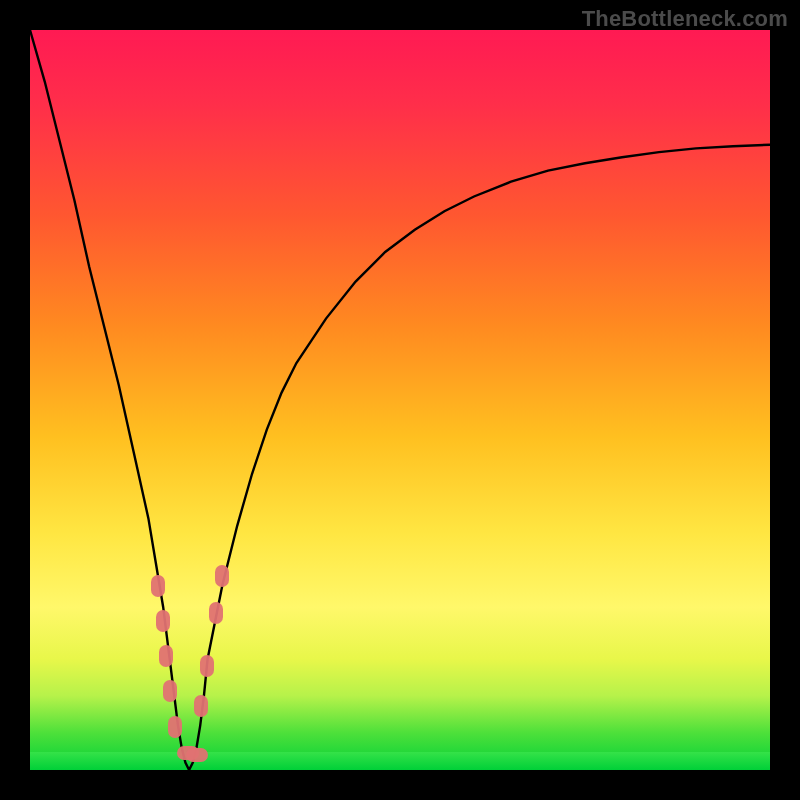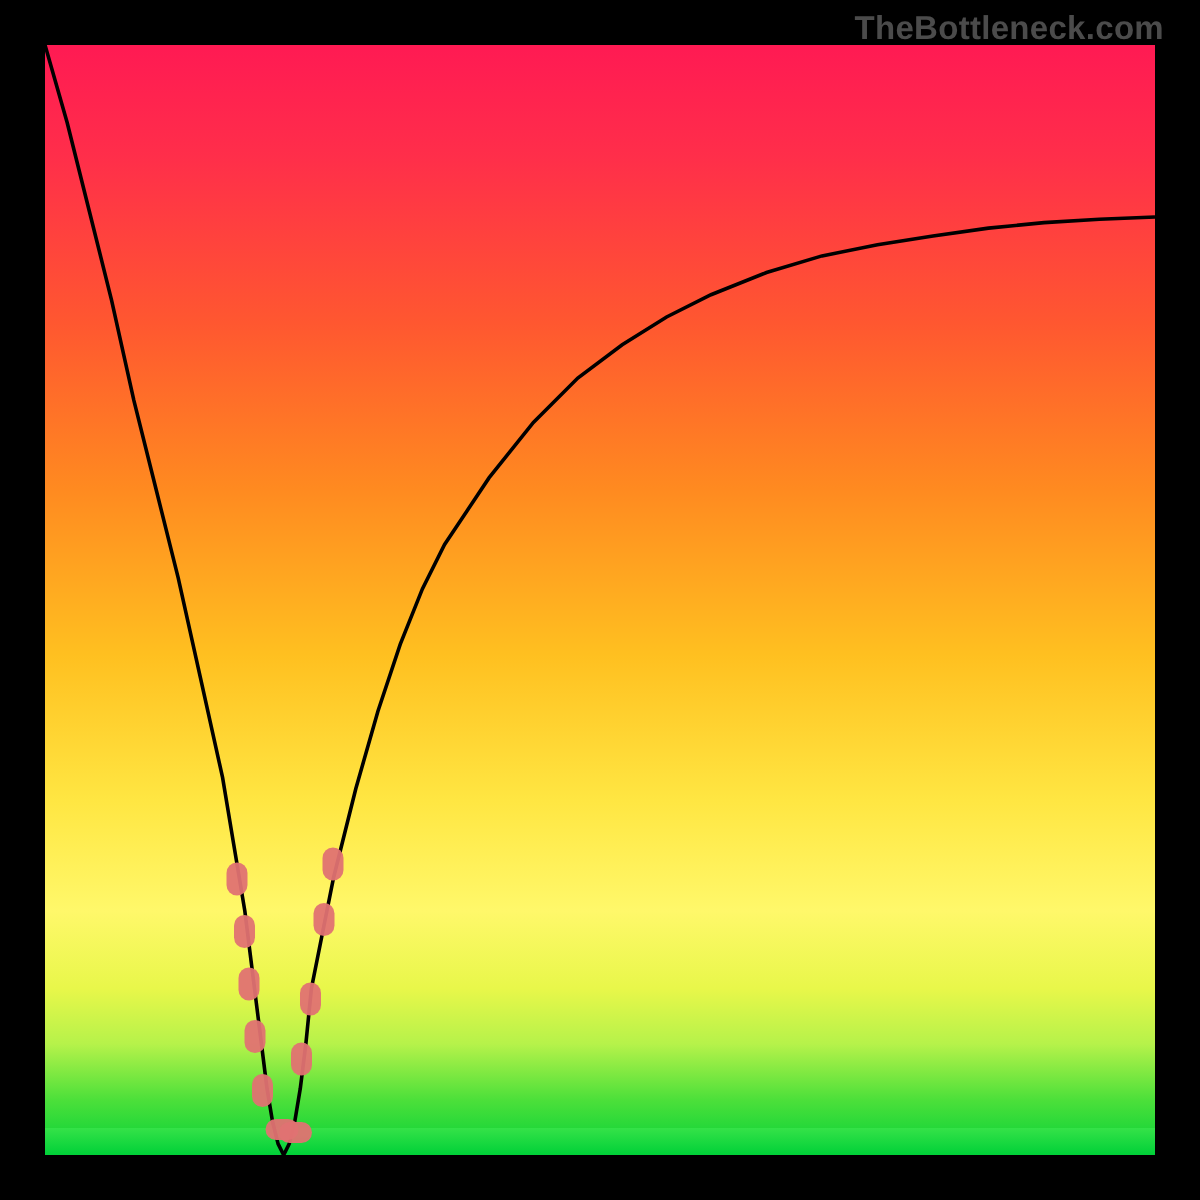--- a/index.html
+++ b/index.html
@@ -55,21 +55,21 @@
     position: absolute;
     left: 0;
     top: 0;
     width: 740px;
     height: 740px;
     pointer-events: none;
   }
   .watermark {
     position: absolute;
     top: 6px;
-    right: 24px;
+    right: 12px;
     font-size: 22px;
     font-weight: 600;
     color: #595959;
     opacity: 0.85;
     letter-spacing: 0.2px;
     user-select: none;
   }
 </style>
 </head>
 <body>

